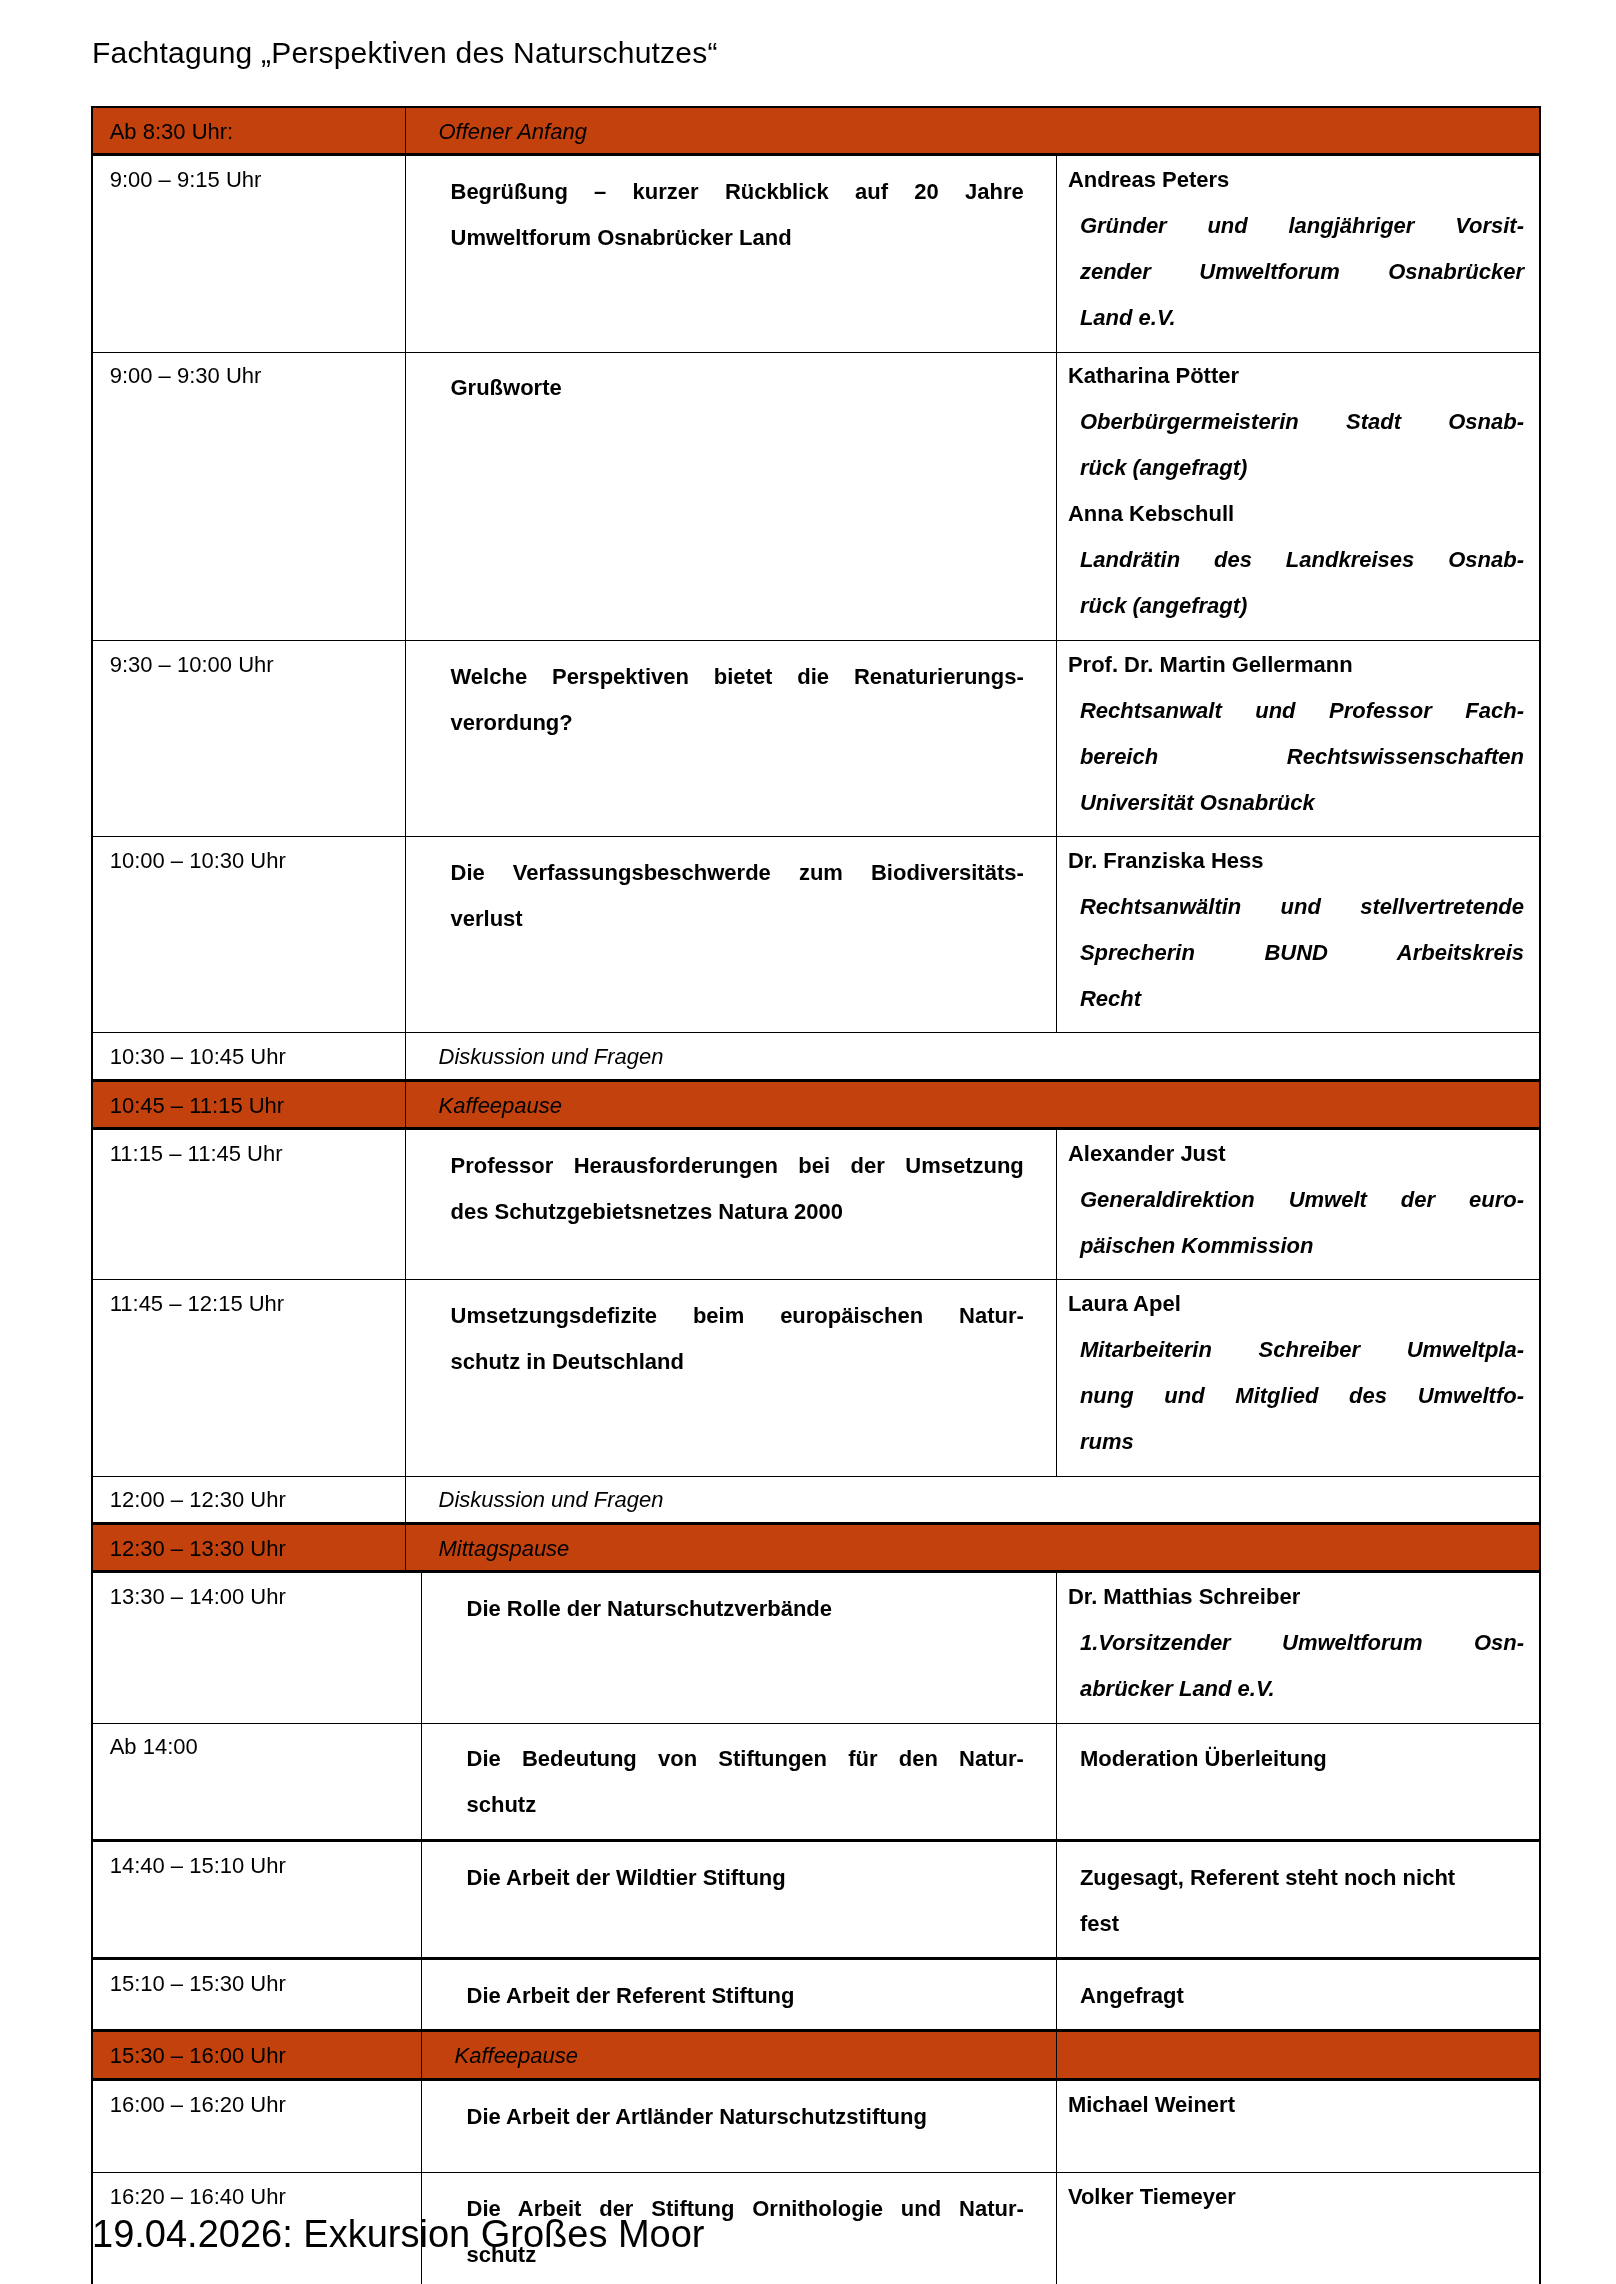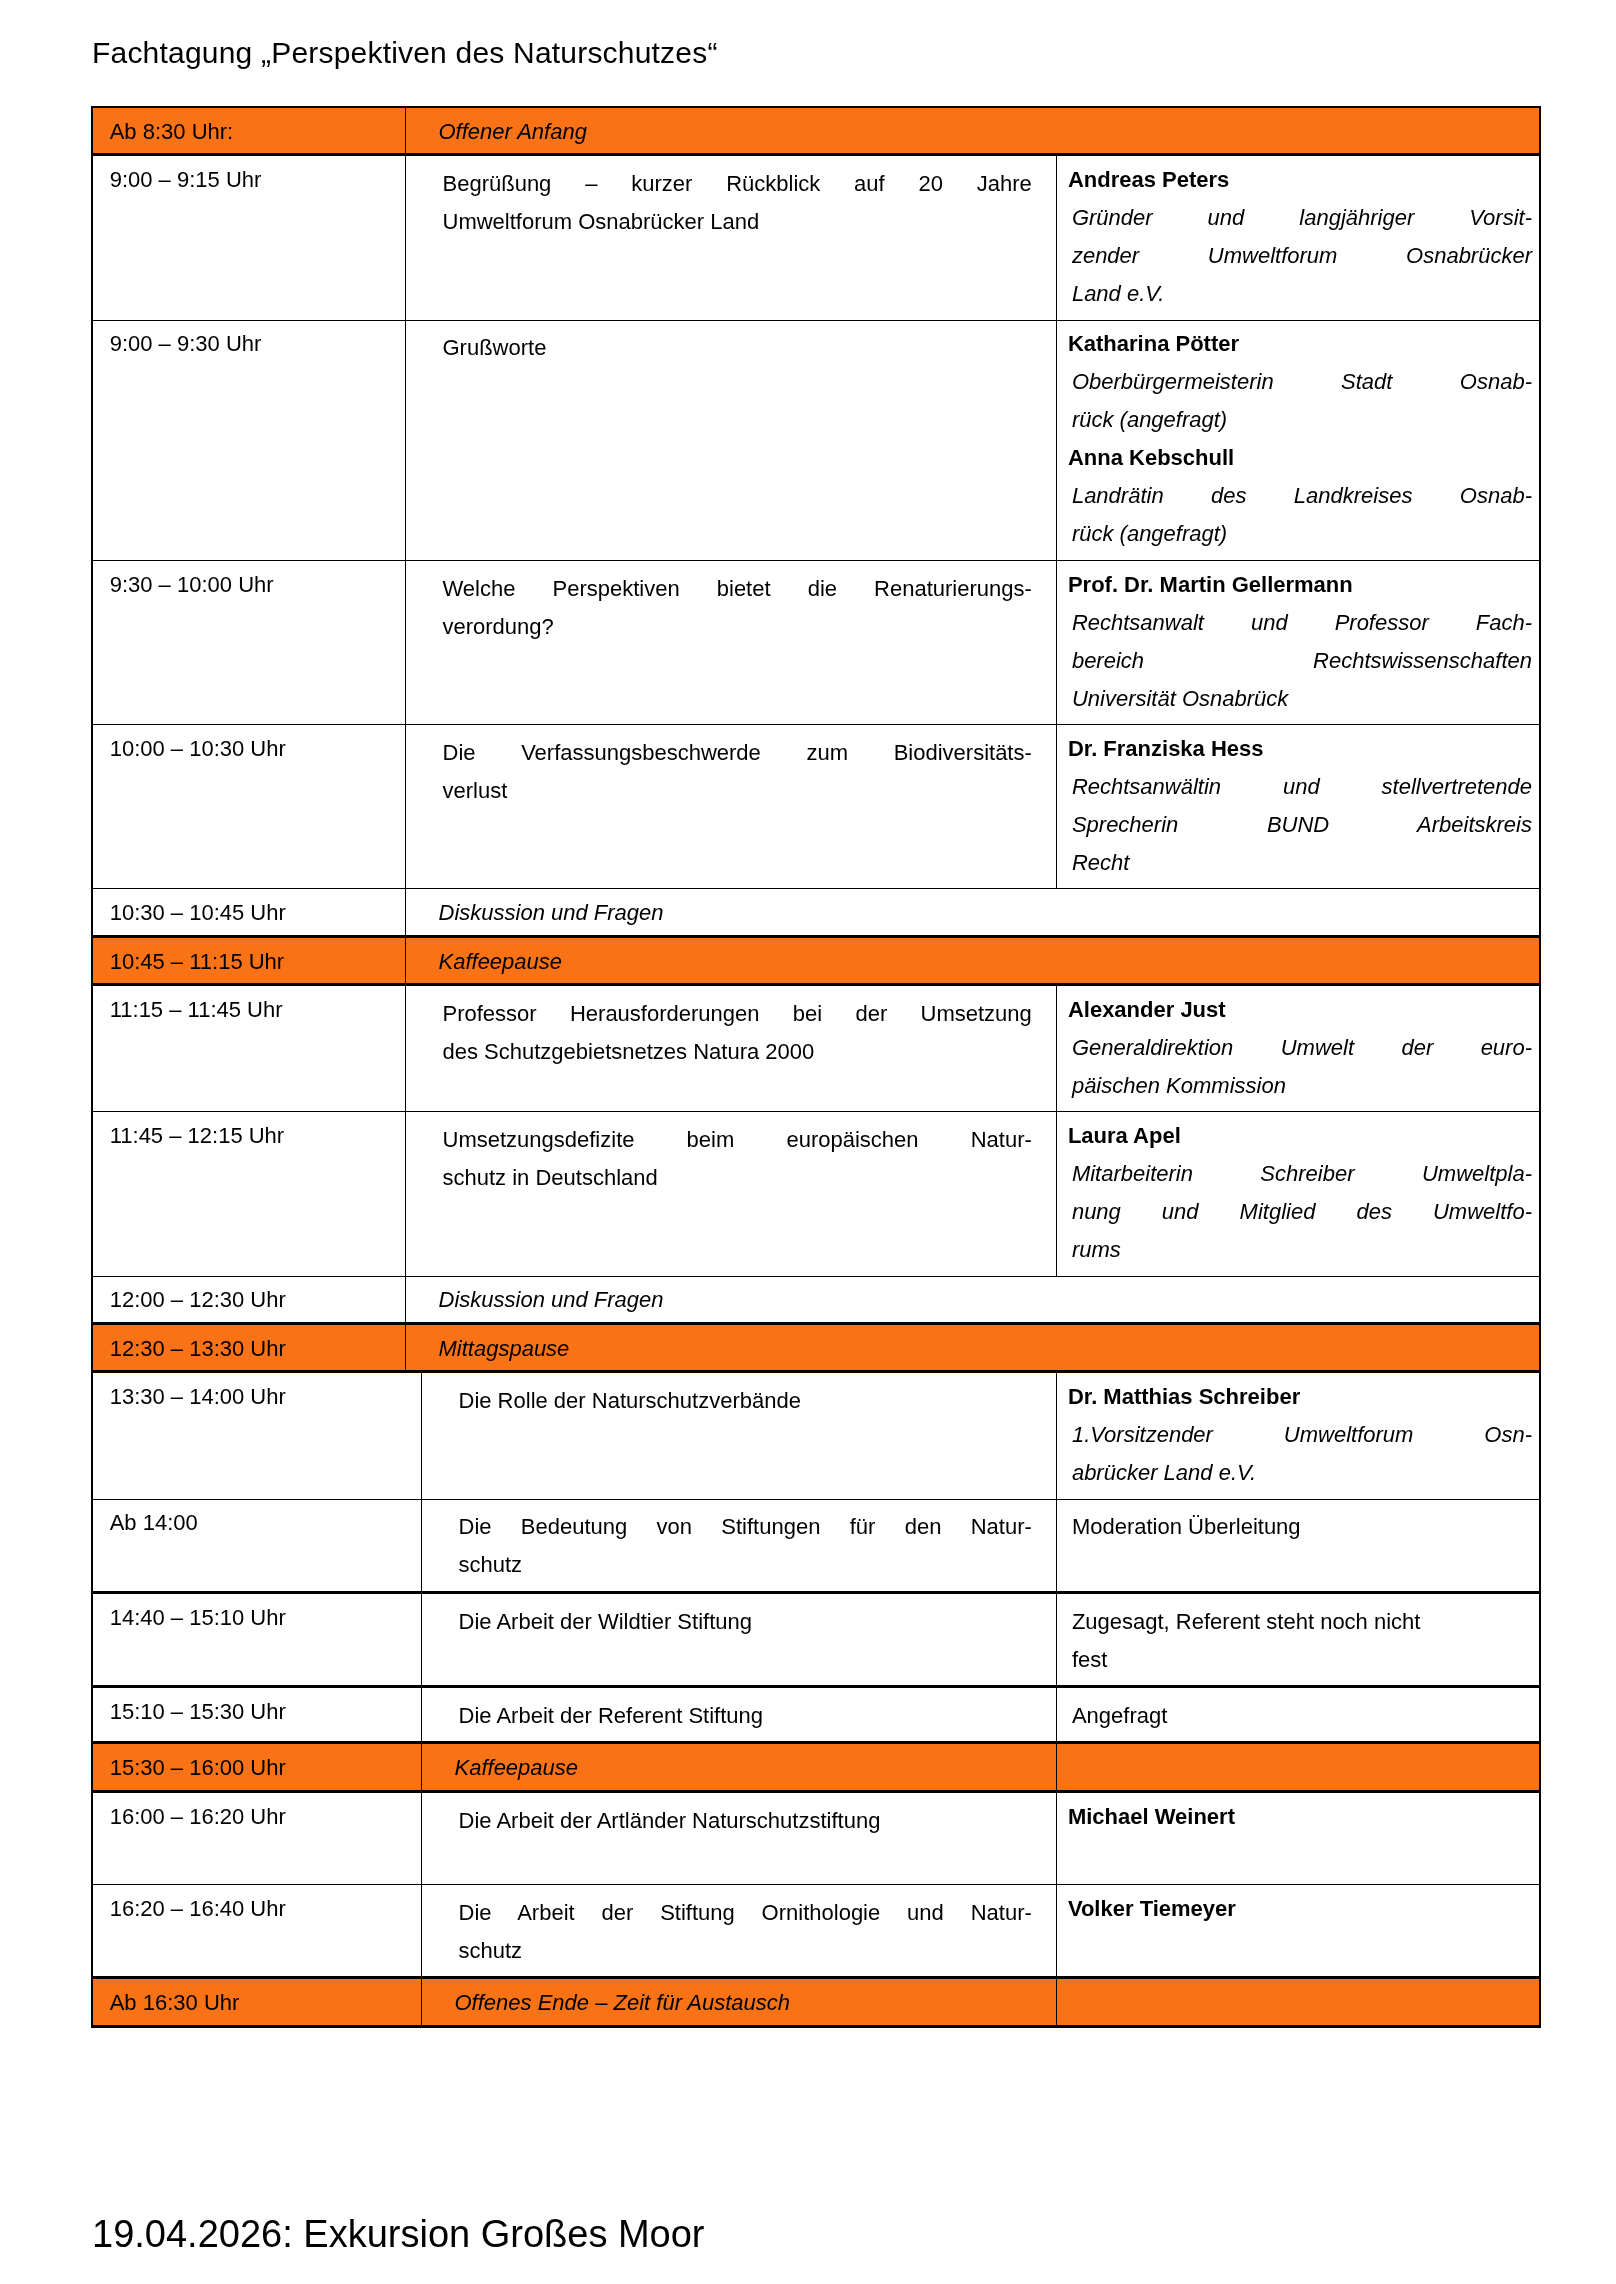--- a/index.html
+++ b/index.html
@@ -19,31 +19,31 @@
   table { border-collapse:collapse; width:100%; table-layout:fixed; }
   td {
     border:1.5px solid #000;
     vertical-align:top;
     font-size:22px; line-height:34px;
     padding:6.8px 12px 4.5px 16.7px;
     overflow:hidden;
   }
   .c2 { padding-left:33px; padding-right:19.7px; }
   .c3 { padding-left:11.4px; padding-right:3px; }
-  tr.gray td { background:#f97316;margin-top:24px; }
+  tr.gray td { background:#c2410c;margin-top:24px; }
   tr.hb td { border-bottom-width:3px; }
   #table-afternoon { margin-top:0; }
   #table-afternoon tr:first-child td { border-top:none; }
   #table-morning tr:first-child td { border-top-width:2.3px; }
   table td:first-child { border-left-width:2.3px; }
   table td:last-child { border-right-width:2.3px; }
   tr.tall-s td { height:80px; }
   tr.tall-l td { height:151px; }
   .it { font-style:italic; }
-  .ln { margin:4px; }
+  .ln { margin:12px;font-weight:bold; }
   .jl { text-align:justify; text-align-last:justify; }
   .name { margin:0 0 1.5px 0; font-weight:bold; }
   .desc { font-style:italic; margin:0 0 2.3px 0; }
   .footer-note {
     position:absolute; left:92px; top:2213px;
     font-size:38px;
   }
 </style>
 </head>
 <body>

